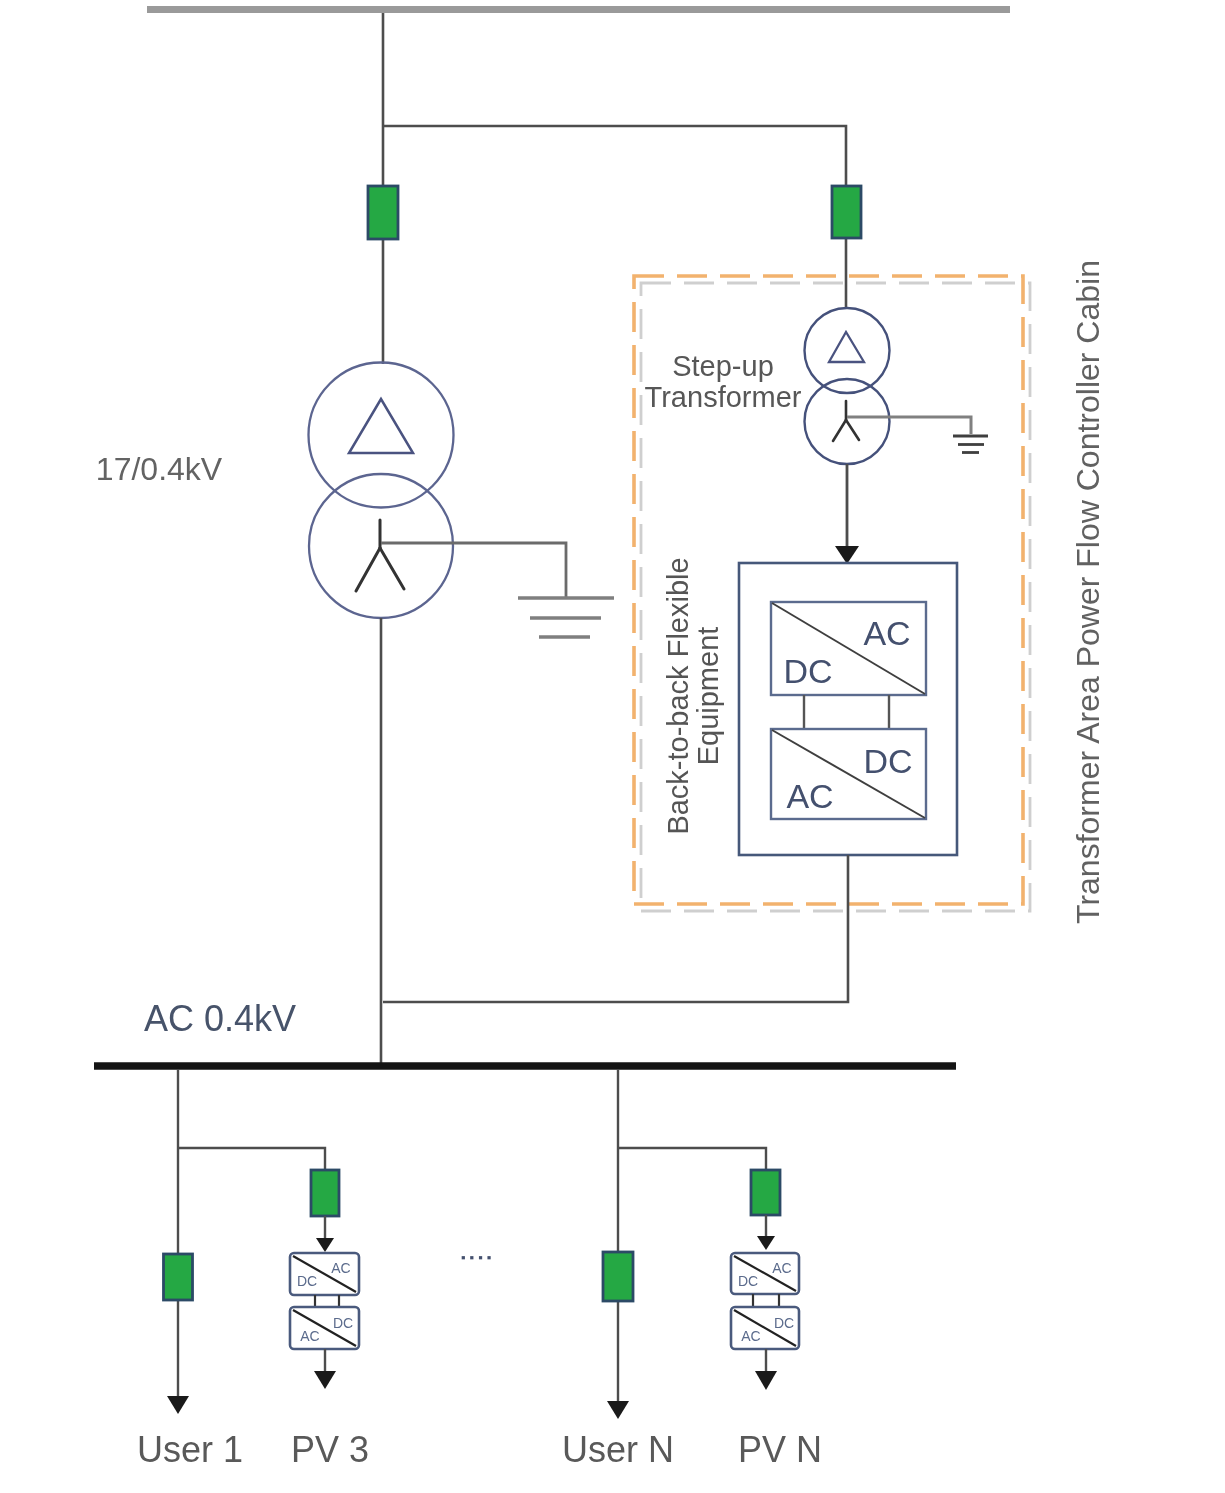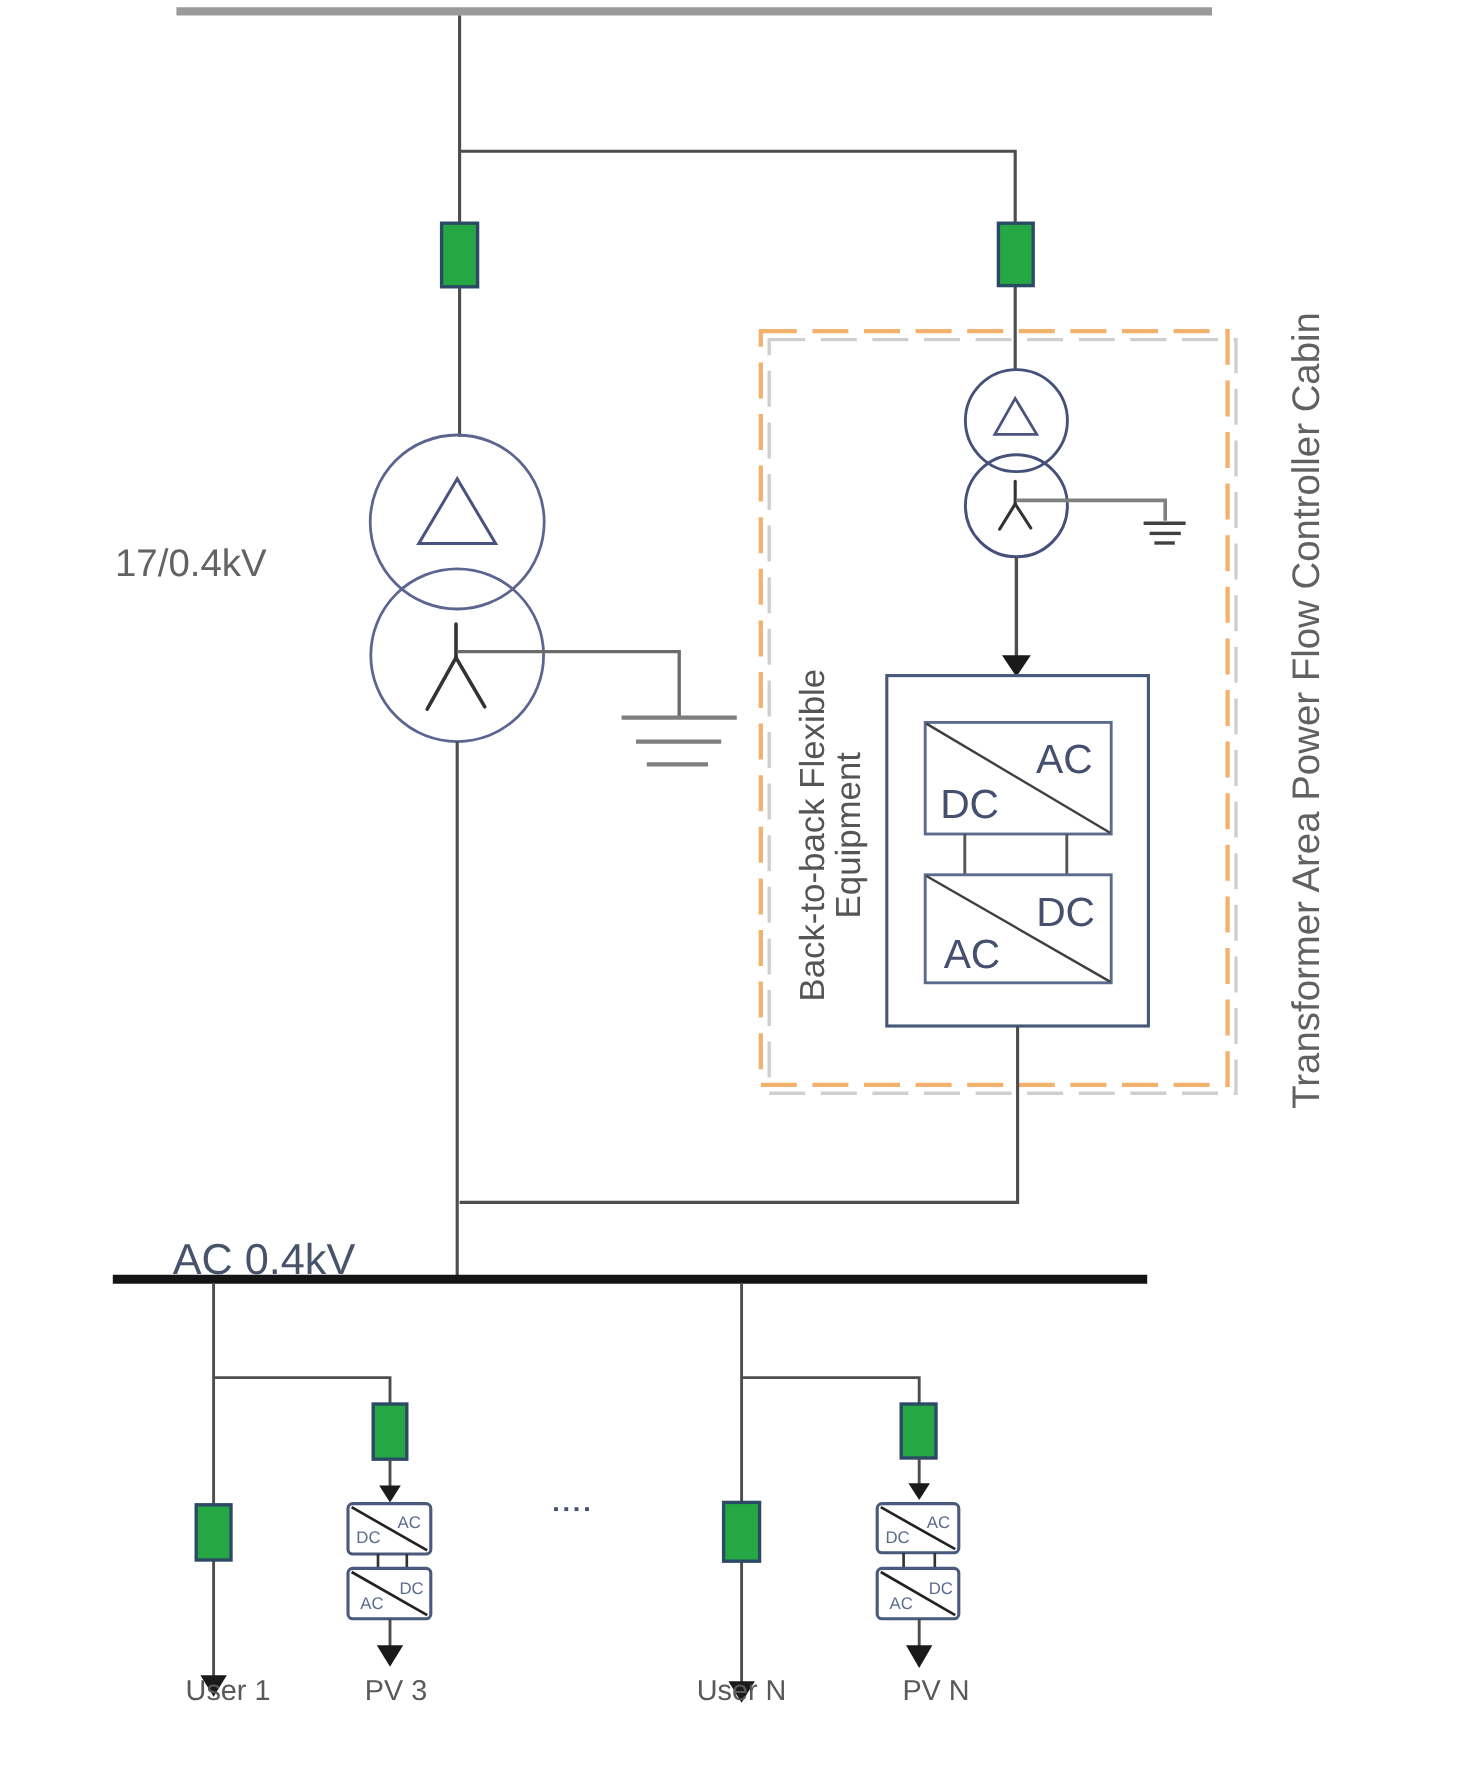--- a/index.html
+++ b/index.html
@@ -6,22 +6,22 @@
   .stage{position:relative;width:1225px;height:1493px;background:#ffffff;overflow:hidden;
          font-family:"Liberation Sans", sans-serif;}
   svg{position:absolute;left:0;top:0;}
   .lbl{position:absolute;color:#5e5e5e;text-align:center;line-height:1.06;}
   .lbl-pv-area{left:-2px;top:453px;width:322px;font-size:32px;color:#636363;}
   .lbl-stepup{left:613px;top:351px;width:220px;font-size:29px;color:#575757;}
   .lbl-b2b{left:541px;top:665px;width:306px;height:62px;font-size:29px;line-height:1.05;
            transform:rotate(-90deg);color:#555555;}
   .lbl-cabin{left:741px;top:573px;width:700px;height:38px;font-size:32px;white-space:nowrap;
              transform:rotate(-90deg);color:#616161;}
-  .lbl-acbus{left:120px;top:1000px;width:200px;font-size:36px;color:#47536a;margin-top:31px;}
-  .lbl-feeder{top:1397px;font-size:24px;color:#595959;}
+  .lbl-acbus{left:120px;top:1000px;width:200px;font-size:36px;color:#47536a;}
+  .lbl-feeder{top:1431px;font-size:36px;color:#595959;}
   .lbl-user1{left:110px;width:160px;}
   .lbl-pv1{left:250px;width:160px;}
   .lbl-usern{left:538px;width:160px;text-align:center;}
   .lbl-pvn{left:700px;width:160px;}
   .conv-txt{position:absolute;color:#44506e;font-size:34px;width:70px;text-align:center;line-height:1;}
   .conv-sm{position:absolute;color:#5b6b8c;font-size:14px;width:30px;text-align:center;line-height:1;}
   .dots{position:absolute;left:461px;top:1250px;width:50px;font-size:13px;letter-spacing:4px;
         color:#44506e;text-align:left;}
 </style>
 </head>
@@ -138,20 +138,21 @@
     <line x1="779" y1="1294" x2="779" y2="1307" stroke="#333333" stroke-width="2.2"></line>
     <rect x="731" y="1307" width="68" height="42" rx="4" fill="#ffffff" stroke="#4a5a7d" stroke-width="2.6"></rect>
     <line x1="734" y1="1310" x2="796" y2="1346" stroke="#222222" stroke-width="2.2"></line>
     <line x1="766" y1="1349" x2="766" y2="1373" stroke="#4d4d4d" stroke-width="2.4"></line>
     <polygon points="755,1371 777,1371 766,1390" fill="#1a1a1a"></polygon>
   </g>
 </svg>
 
 <div class="lbl lbl-pv-area"><span>17/0.4kV</span><br></div>
 
+<div class="lbl lbl-stepup"><span>Step-up</span><br><span>Transformer</span></div>
 
 <div class="lbl lbl-b2b"><span>Back-to-back Flexible</span><br><span>Equipment</span></div>
 
 <div class="lbl lbl-cabin">Transformer Area Power Flow Controller Cabin</div>
 
 <div class="lbl lbl-acbus">AC 0.4kV</div>
 
 <div class="dots">▪▪▪▪</div>
 
 <div class="lbl lbl-feeder lbl-user1">User 1</div>

